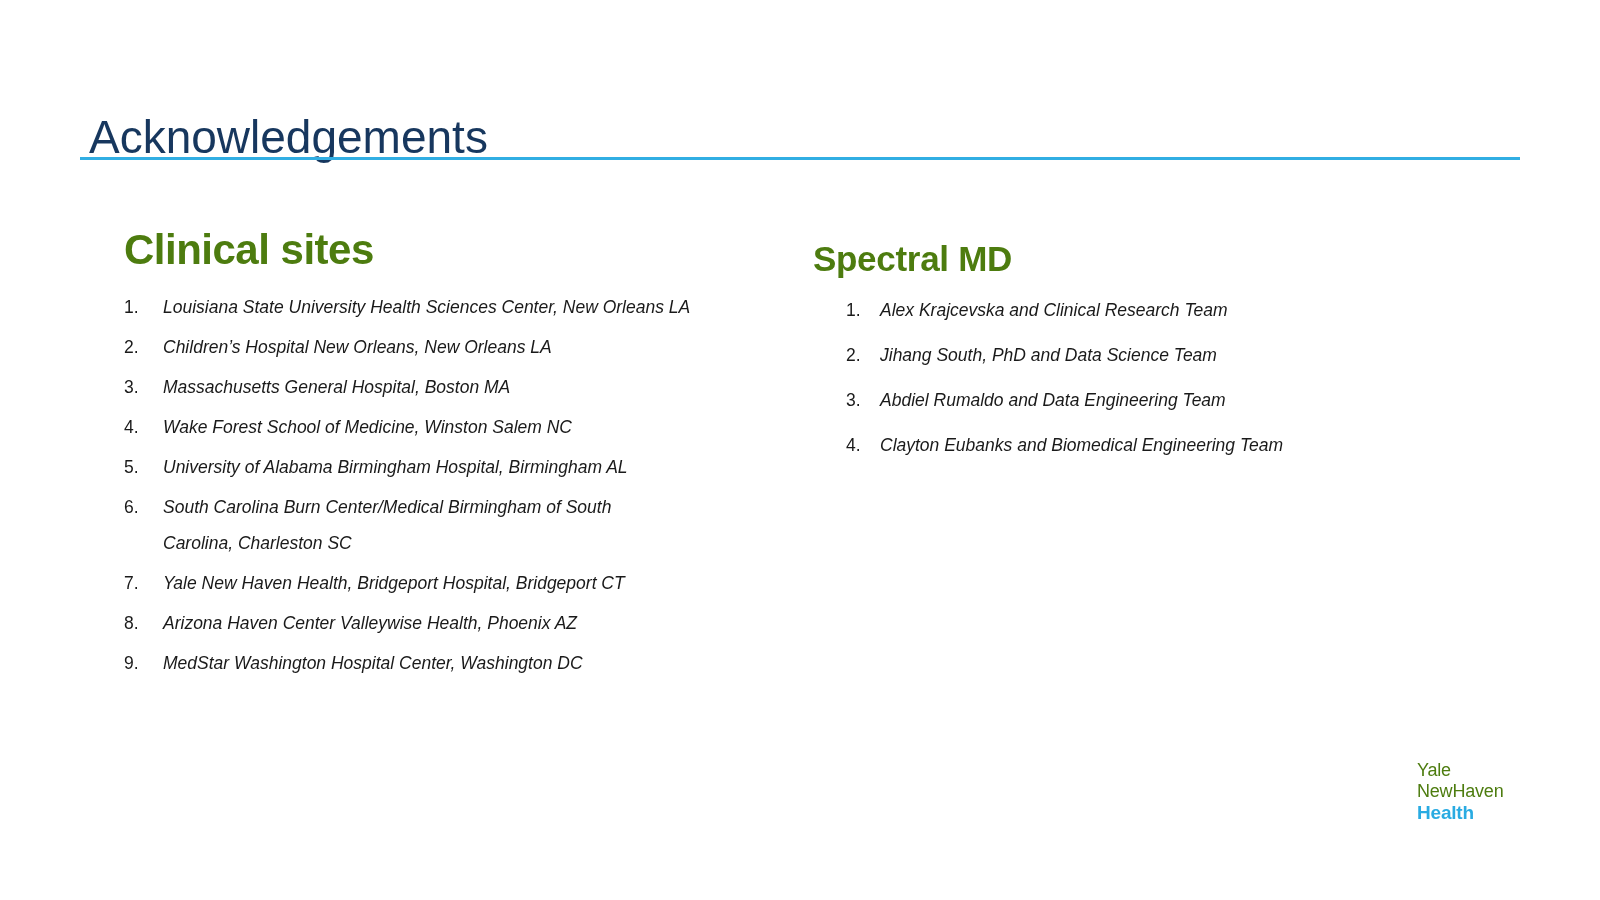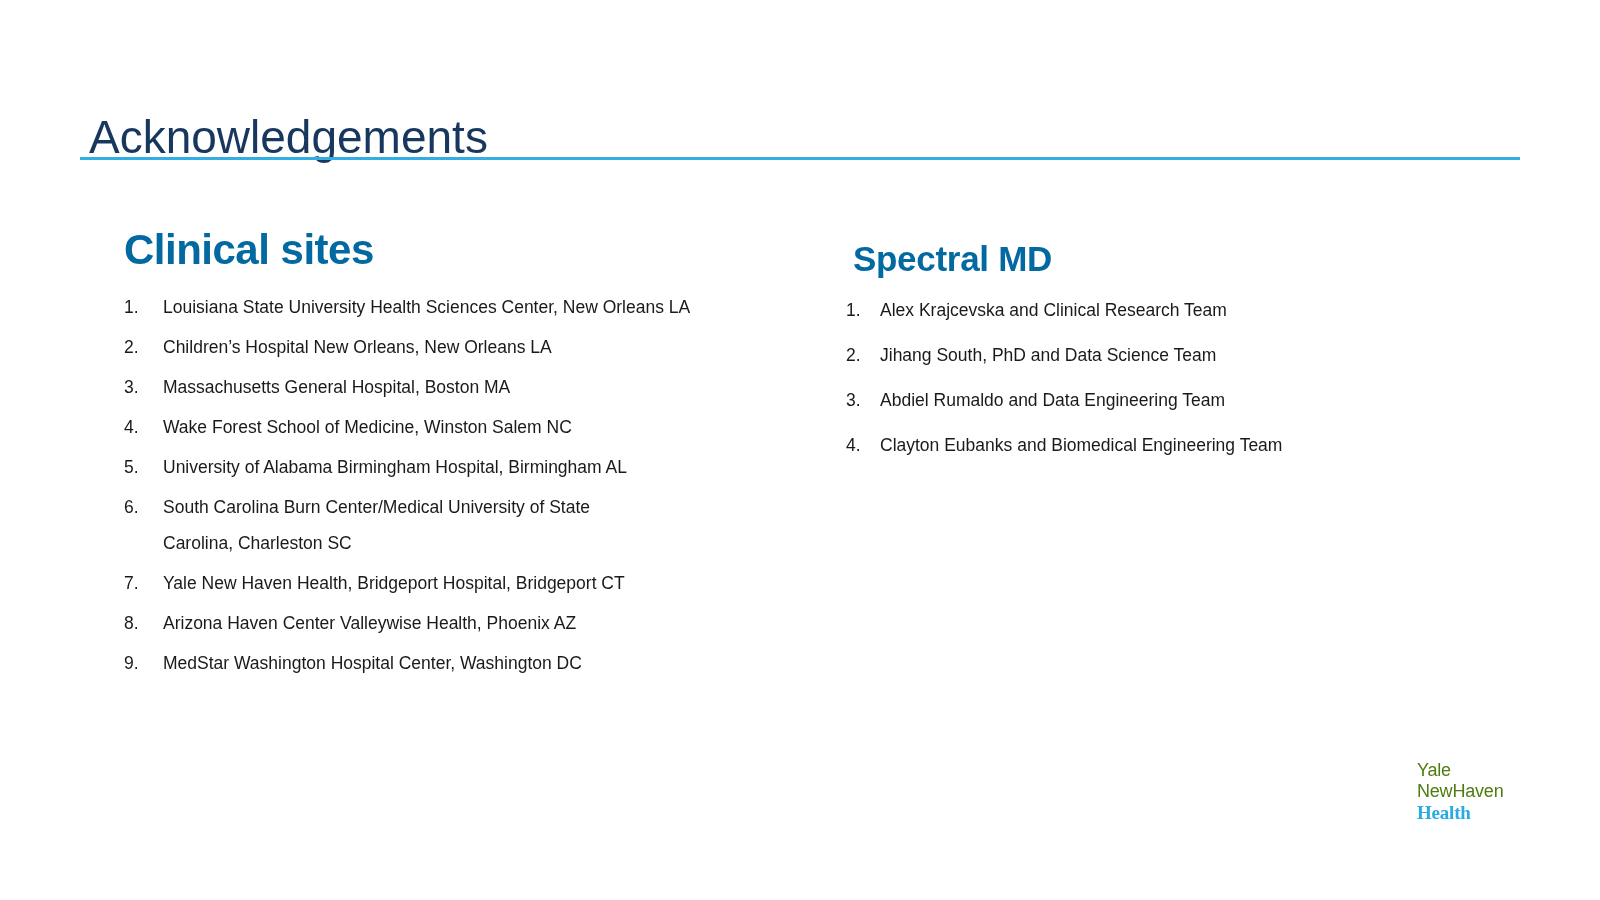--- a/index.html
+++ b/index.html
@@ -37,38 +37,37 @@
     top: 157px;
     width: 1440px;
     height: 3px;
     background: #31AEE3;
   }
 
   
   .section-heading {
     position: absolute;
     margin: 0;
-    color: #0369a1;
+    color: #4d7c0f;
     font-weight: 700;
     white-space: nowrap;
   }
   .clinical-heading {
     left: 124px;
     top: 226px;
     font-size: 42px;
     letter-spacing: -0.5px;
     line-height: 48px;
   }
   .spectral-heading {
     left: 813px;
     top: 238px;
     font-size: 35px;
     letter-spacing: -0.3px;
     line-height: 42px;
-    margin-left: 40px;
   }
 
   
   .num-list {
     position: absolute;
     margin: 0;
     padding: 0;
     list-style: none;
     font-size: 17.5px;
     color: #1a1a1a;
@@ -92,33 +91,34 @@
   .spectral-list li { margin-bottom: 9px; }
   .li-num {
     flex: 0 0 auto;
     text-align: left;
   }
   .clinical-list .li-num { width: 39px; }
   .spectral-list .li-num { width: 34px; }
   .li-text {
     flex: 1 1 auto;
     white-space: pre-line;   
+    font-style: italic;
   }
 
   
   .logo {
     position: absolute;
     left: 1417px;
     top: 760px;
     font-size: 18px;
     line-height: 21px;
     letter-spacing: -0.2px;
   }
   .logo-navy { color: #4d7c0f; font-weight: 400; }
-  .logo-cyan { color: #29ABE2; font-weight: 700; font-size: 19px; font-family: Liberation Serif, serif; }
+  .logo-cyan { color: #29ABE2; font-weight: 700; font-size: 19px; }
 </style>
 </head>
 <body>
 
 <div class="slide">
 
   <h1 class="page-title">Acknowledgements</h1>
   <div class="title-divider"></div>
 
   <section>
@@ -139,21 +139,21 @@
       <li>
         <span class="li-num">4.</span>
         <span class="li-text">Wake Forest School of Medicine, Winston Salem NC</span>
       </li>
       <li>
         <span class="li-num">5.</span>
         <span class="li-text">University of Alabama Birmingham Hospital, Birmingham AL</span>
       </li>
       <li>
         <span class="li-num">6.</span>
-        <span class="li-text">South Carolina Burn Center/Medical University of State
+        <span class="li-text">South Carolina Burn Center/Medical Birmingham of South
 Carolina, Charleston SC</span>
       </li>
       <li>
         <span class="li-num">7.</span>
         <span class="li-text">Yale New Haven Health, Bridgeport Hospital, Bridgeport CT</span>
       </li>
       <li>
         <span class="li-num">8.</span>
         <span class="li-text">Arizona Haven Center Valleywise Health, Phoenix AZ</span>
       </li>

